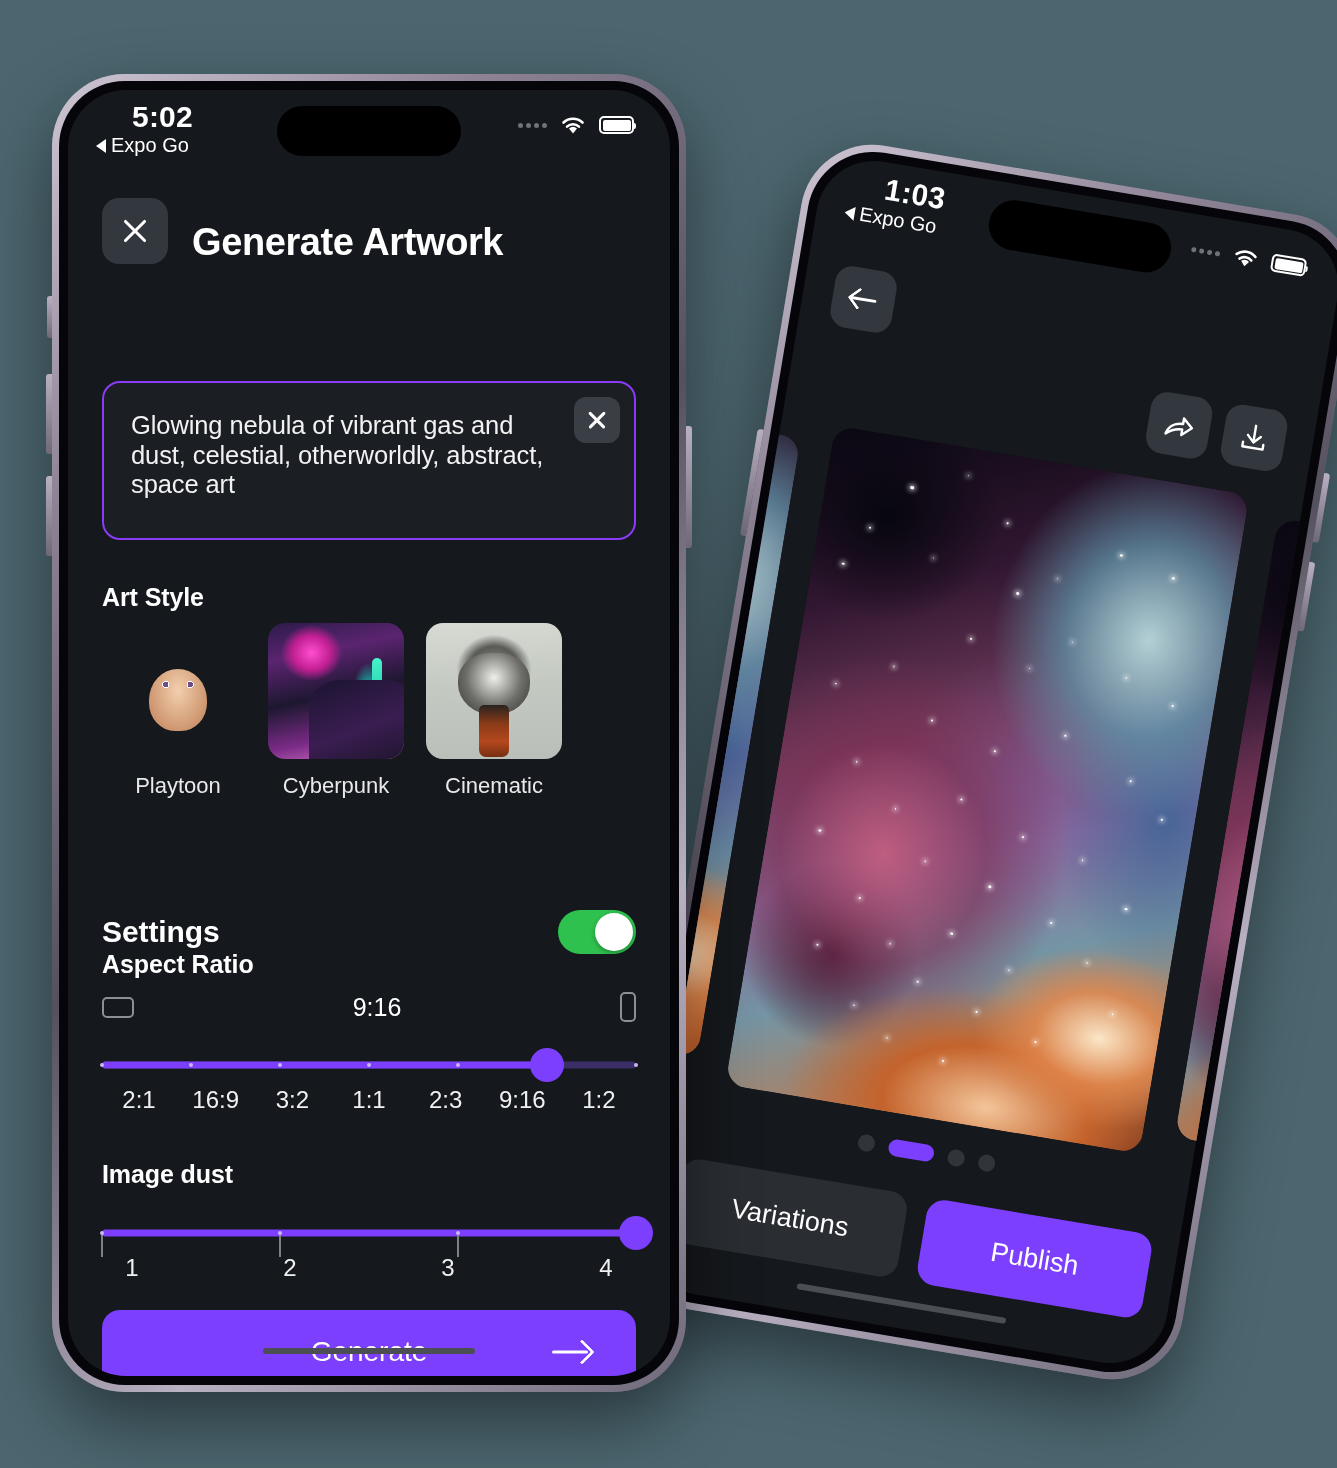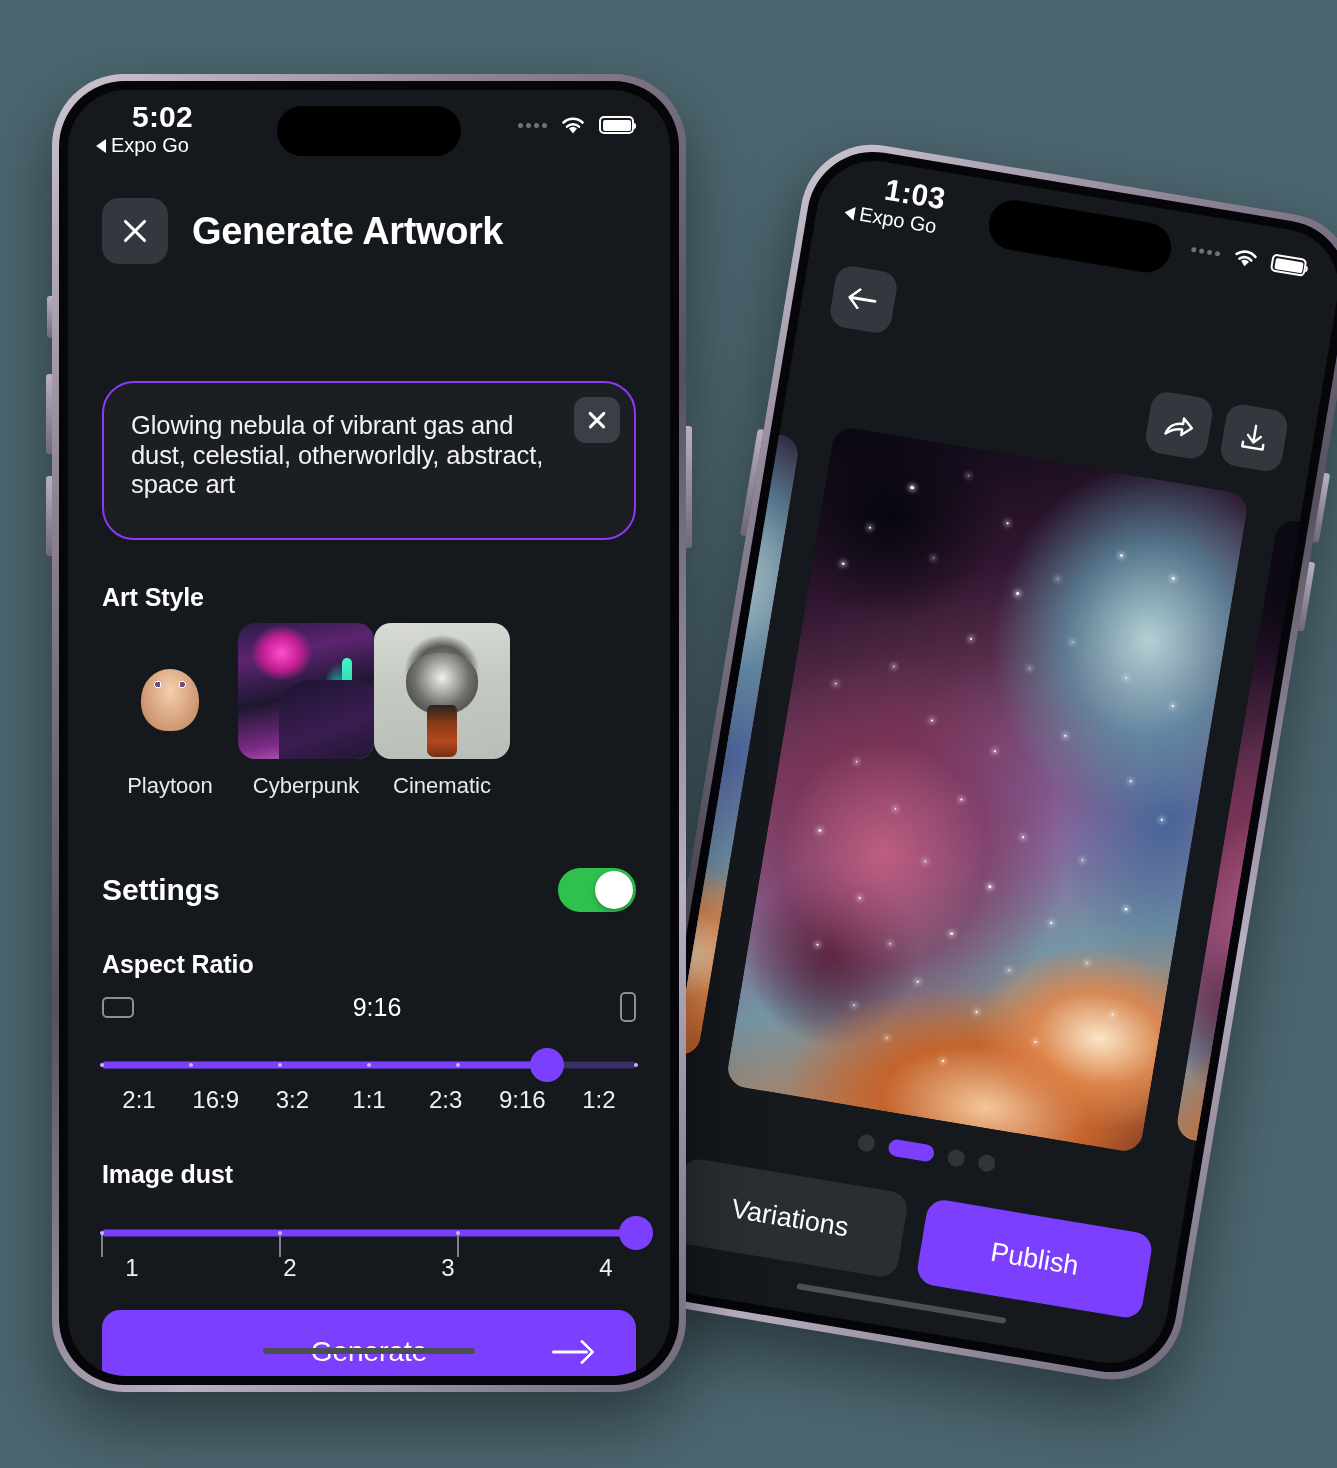--- a/index.html
+++ b/index.html
@@ -91,58 +91,58 @@
   }
   .home-ind {
     position: absolute; bottom: 22px; left: 50%; transform: translateX(-50%);
     width: 212px; height: 6px; border-radius: 3px; background: #4b4f53;
   }
 
   
   .p1-body { position: absolute; inset: 0; padding: 0 34px; }
   .p1-header {
     position: absolute; top: 108px; left: 34px; right: 34px;
-    display: flex; align-items: center; gap: 24px;
+    display: flex; align-items: flex-end; gap: 24px;
   }
   .icon-sq {
     width: 66px; height: 66px; border-radius: 17px; background: #33383e;
     display: flex; align-items: center; justify-content: center; flex: none;
   }
   .x-glyph { position: relative; width: 26px; height: 26px; }
   .x-glyph:before, .x-glyph:after {
     content: ''; position: absolute; left: 50%; top: 50%; width: 30px; height: 3px;
     background: #fff; border-radius: 2px; transform-origin: center;
   }
   .x-glyph:before { transform: translate(-50%,-50%) rotate(45deg); }
   .x-glyph:after  { transform: translate(-50%,-50%) rotate(-45deg); }
   .p1-title { font-size: 38px; font-weight: 700; color: #fff; letter-spacing: -.4px; }
 
   .prompt-box {
     position: absolute; top: 291px; left: 34px; right: 34px; height: 159px;
-    border: 2.5px solid #8b3bf7; border-radius: 32px; background: #1b1e22;
+    border: 2.5px solid #8b3bf7; border-radius: 18px; background: #1b1e22;
     padding: 28px 78px 0 27px;
   }
   .prompt-text {
     font-size: 25.5px; line-height: 1.16; color: #f2f2f3; font-weight: 400;
     letter-spacing: -.1px;
   }
   .prompt-clear {
     position: absolute; right: 14px; top: 14px;
     width: 46px; height: 46px; border-radius: 12px; background: #3a3f45;
     display: flex; align-items: center; justify-content: center;
   }
   .prompt-clear .x-glyph { width: 18px; height: 18px; }
   .prompt-clear .x-glyph:before, .prompt-clear .x-glyph:after { width: 22px; height: 2.6px; }
 
   .sec-label { font-size: 25px; font-weight: 700; color: #fff; letter-spacing: -.1px; }
   #artStyleLabel { position: absolute; top: 493px; left: 34px; }
 
   .style-row {
-    position: absolute; top: 533px; left: 34px; right: 0; height: 190px;
-    display: flex; overflow: hidden;
+    position: absolute; top: 533px; left: 42px; right: 0; height: 190px;
+    display: flex; gap: 22px; overflow: hidden;
   }
   .style-card { width: 136px; flex: none; }
   .style-thumb {
     width: 136px; height: 136px; border-radius: 17px; overflow: hidden;
     position: relative;
   }
   .style-name {
     margin-top: 14px; text-align: center; font-size: 22px; color: #e9e9ea; font-weight: 400;
   }
 
@@ -206,21 +206,21 @@
     border-radius: 48% 36% 48% 40%;
     background: linear-gradient(160deg,#f6d9a8,#e8b183 70%,#d79a6e);
   }
   .th-anime:after {
     content:''; position:absolute; left:52%; top:40%; width:40px; height:52px;
     border-radius: 6px 6px 10px 10px;
     background: linear-gradient(170deg,#4f5a76 0%,#39425c 70%,#2b3247 100%);
   }
 
   #settingsRow {
-    position: absolute; top: 778px; left: 34px; right: 34px;
+    position: absolute; top: 820px; left: 34px; right: 34px;
     display: flex; align-items: center; justify-content: space-between;
   }
   #settingsRow .sec-label { font-size: 30px; }
   .toggle {
     width: 78px; height: 44px; border-radius: 23px; background: #2ec14e;
     position: relative; flex: none;
   }
   .toggle .knob {
     position: absolute; top: 3px; right: 3px; width: 38px; height: 38px;
     border-radius: 50%; background: #fff; box-shadow: 0 2px 5px rgba(0,0,0,.3);

